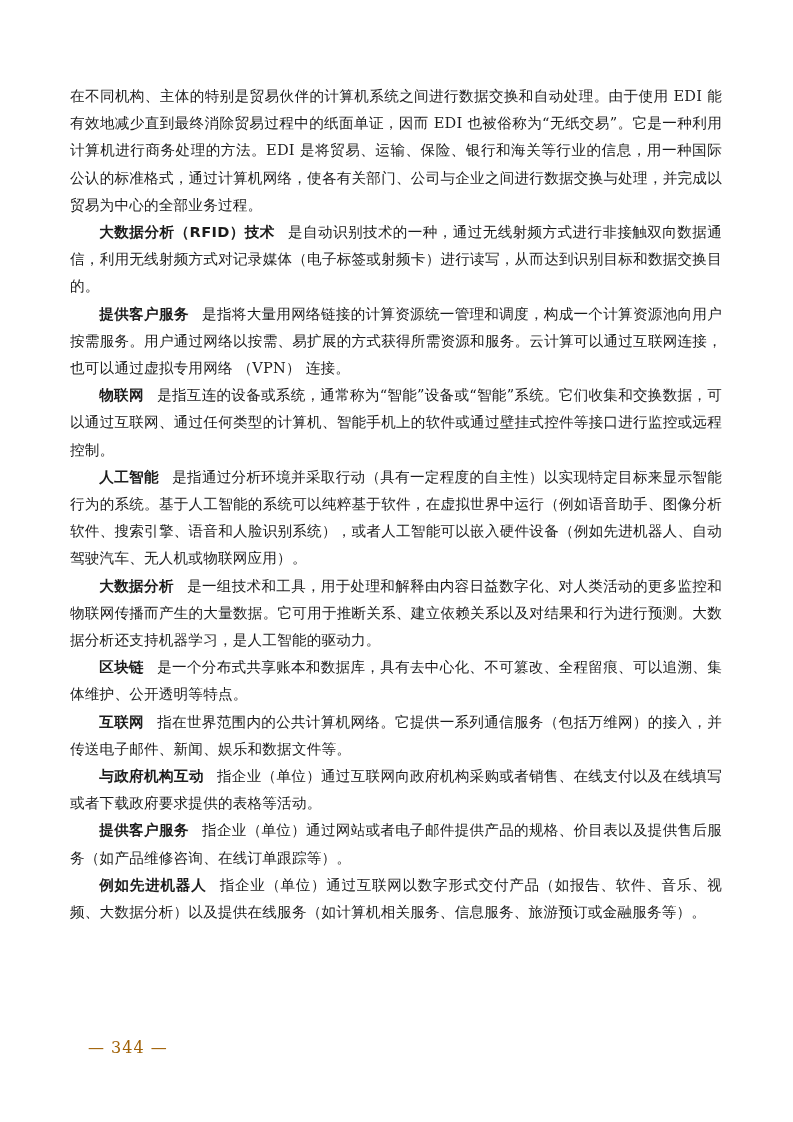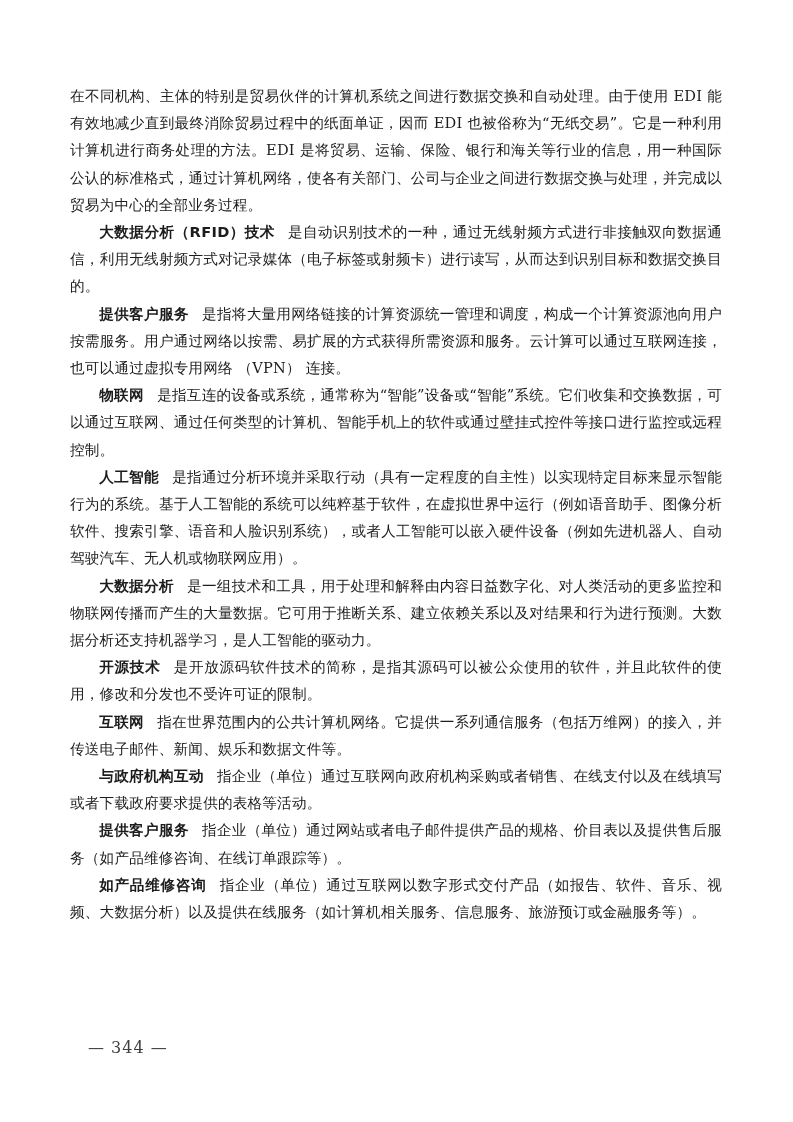--- a/index.html
+++ b/index.html
@@ -44,21 +44,21 @@
     letter-spacing: 0.3px;
     margin-right: 0.9em;
   }
   .footer {
     position: absolute;
     left: 88px;
     top: 1036px;
     font-size: 16px;
     line-height: 24px;
     letter-spacing: 1px;
-    color: #404040;
+    color: #a16207;
   }
 </style>
 </head>
 <body>
 
 <div class="page">
   <div class="content">
 
     <p class="para continuation">在不同机构、主体的特别是贸易伙伴的计算机系统之间进行数据交换和自动处理。由于使用 EDI 能有效地减少直到最终消除贸易过程中的纸面单证，因而 EDI 也被俗称为“无纸交易”。它是一种利用计算机进行商务处理的方法。EDI 是将贸易、运输、保险、银行和海关等行业的信息，用一种国际公认的标准格式，通过计算机网络，使各有关部门、公司与企业之间进行数据交换与处理，并完成以贸易为中心的全部业务过程。</p>
 
@@ -66,30 +66,30 @@
 
     <p class="para entry"><span class="term">提供客户服务</span><span class="definition">是指将大量用网络链接的计算资源统一管理和调度，构成一个计算资源池向用户按需服务。用户通过网络以按需、易扩展的方式获得所需资源和服务。云计算可以通过互联网连接，也可以通过虚拟专用网络 （VPN） 连接。</span></p>
 
     <p class="para entry"><span class="term">物联网</span><span class="definition">是指互连的设备或系统，通常称为“智能”设备或“智能”系统。它们收集和交换数据，可以通过互联网、通过任何类型的计算机、智能手机上的软件或通过壁挂式控件等接口进行监控或远程控制。</span></p>
 
     <p class="para entry"><span class="term">人工智能</span><span class="definition">是指通过分析环境并采取行动（具有一定程度的自主性）以实现特定目标来显示智能行为的系统。基于人工智能的系统可以纯粹基于软件，在虚拟世界中运行（例如语音助手、图像分析软件、搜索引擎、语音和人脸识别系统），或者人工智能可以嵌入硬件设备（例如先进机器人、自动驾驶汽车、无人机或物联网应用）。</span></p>
 
     <p class="para entry"><span class="term">大数据分析</span><span class="definition">是一组技术和工具，用于处理和解释由内容日益数字化、对人类活动的更多监控和物联网传播而产生的大量数据。它可用于推断关系、建立依赖关系以及对结果和行为进行预测。大数据分析还支持机器学习，是人工智能的驱动力。</span></p>
 
 
+    <p class="para entry"><span class="term">区块链</span><span class="definition">是一个分布式共享账本和数据库，具有去中心化、不可篡改、全程留痕、可以追溯、集体维护、公开透明等特点。</span></p>
 
-    <p class="para entry"><span class="term">开源技术</span><span class="definition">是开放源码软件技术的简称，是指其源码可以被公众使用的软件，并且此软件的使用，修改和分发也不受许可证的限制。</span></p>
 
     <p class="para entry"><span class="term">互联网</span><span class="definition">指在世界范围内的公共计算机网络。它提供一系列通信服务（包括万维网）的接入，并传送电子邮件、新闻、娱乐和数据文件等。</span></p>
 
 
     <p class="para entry"><span class="term">与政府机构互动</span><span class="definition">指企业（单位）通过互联网向政府机构采购或者销售、在线支付以及在线填写或者下载政府要求提供的表格等活动。</span></p>
 
     <p class="para entry"><span class="term">提供客户服务</span><span class="definition">指企业（单位）通过网站或者电子邮件提供产品的规格、价目表以及提供售后服务（如产品维修咨询、在线订单跟踪等）。</span></p>
 
-    <p class="para entry"><span class="term">如产品维修咨询</span><span class="definition">指企业（单位）通过互联网以数字形式交付产品（如报告、软件、音乐、视频、大数据分析）以及提供在线服务（如计算机相关服务、信息服务、旅游预订或金融服务等）。</span></p>
+    <p class="para entry"><span class="term">例如先进机器人</span><span class="definition">指企业（单位）通过互联网以数字形式交付产品（如报告、软件、音乐、视频、大数据分析）以及提供在线服务（如计算机相关服务、信息服务、旅游预订或金融服务等）。</span></p>
 
   </div>
 
   <div class="footer">
     <span>— 344 —</span>
   </div>
 </div>
 
 </body></html>

